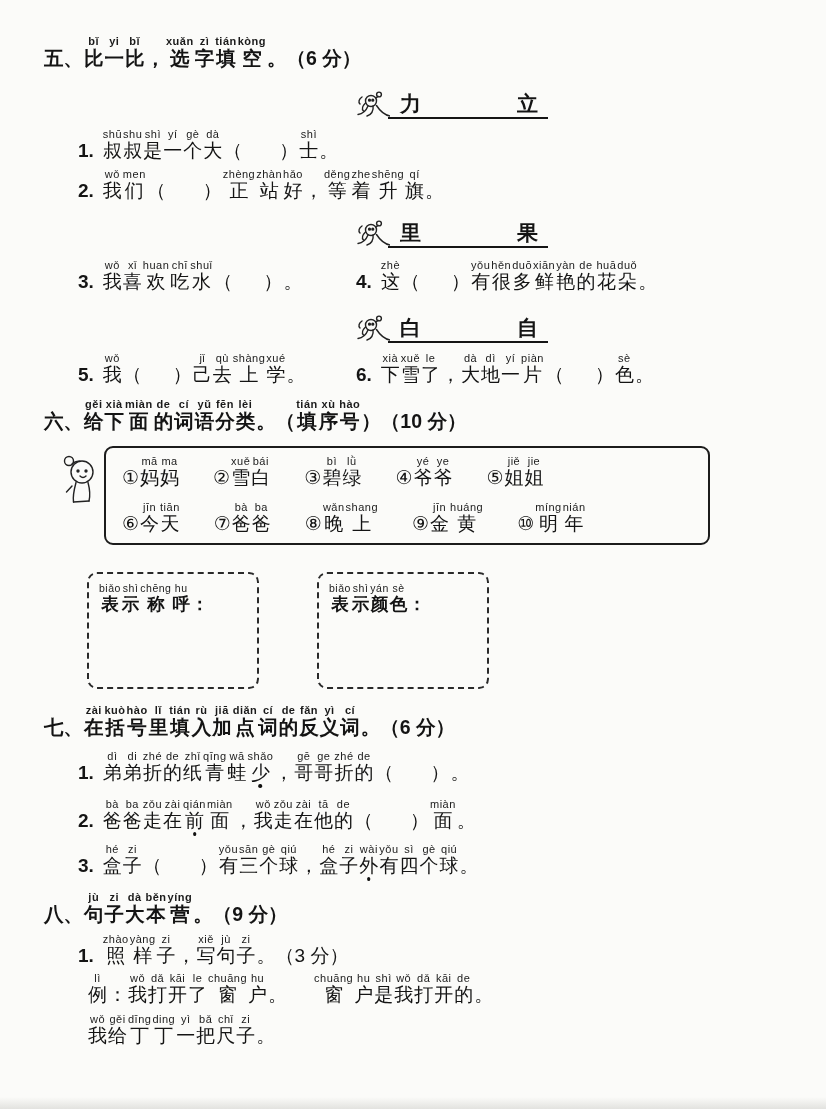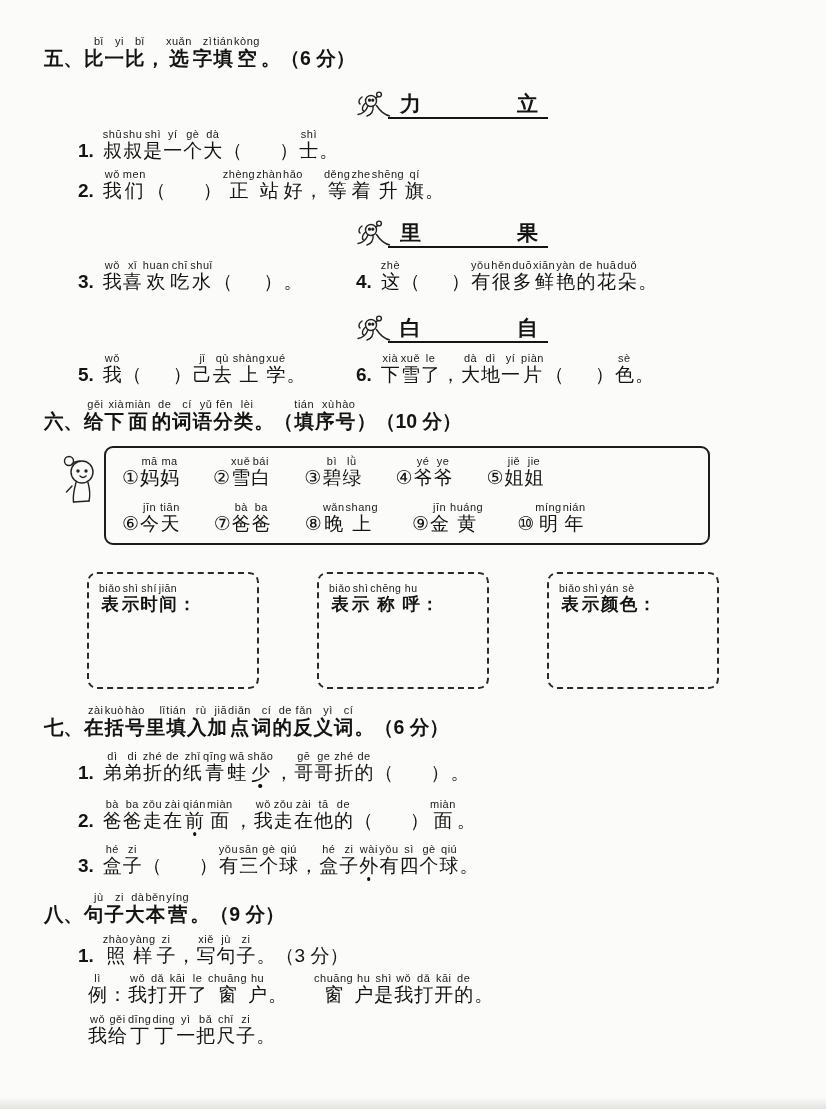--- a/index.html
+++ b/index.html
@@ -11,21 +11,21 @@
   .page{position:relative;width:826px;height:1109px;padding-top:36px;box-sizing:border-box;}
   
   .line{white-space:nowrap;line-height:1;}
   .line ruby{ruby-position:over;font-size:19px;line-height:1;margin-right:1px;}
   .line rt{font-size:11px;letter-spacing:0.5px;color:#1a1a1a;text-align:center;}
   .line .h{display:inline-block;position:relative;}
   .line .b{font-weight:bold;}
   .line .d::after{content:"";position:absolute;left:50%;transform:translateX(-50%);
     bottom:-6px;width:3.6px;height:3.6px;background:#111;border-radius:50%;}
   .t ruby{font-size:19.5px;font-weight:bold;}
-  .t rt{font-weight:normal;text-align:right;}
+  .t rt{font-weight:bold;}
   .sp{display:inline-block;}
   
   .row{position:relative;height:40px;}
   .abs{position:absolute;top:1px;}
   
   .banner{display:flex;align-items:flex-end;height:34px;}
   .banner svg{margin-right:-2px;margin-bottom:-3px;}
   .pair{display:inline-flex;justify-content:space-between;align-items:flex-end;
     width:138px;border-bottom:2px solid #151515;font-size:21px;font-weight:bold;
     padding:0 10px 3px 12px;line-height:1;}
@@ -149,23 +149,20 @@
         <span class="line"><ruby><span class="h">⑦</span><rt></rt></ruby><ruby><span class="h">爸</span><rt>bà</rt></ruby><ruby><span class="h">爸</span><rt>ba</rt></ruby></span>
         <span class="line"><ruby><span class="h">⑧</span><rt></rt></ruby><ruby><span class="h">晚</span><rt>wǎn</rt></ruby><ruby><span class="h">上</span><rt>shang</rt></ruby></span>
         <span class="line"><ruby><span class="h">⑨</span><rt></rt></ruby><ruby><span class="h">金</span><rt>jīn</rt></ruby><ruby><span class="h">黄</span><rt>huáng</rt></ruby></span>
         <span class="line"><ruby><span class="h">⑩</span><rt></rt></ruby><ruby><span class="h">明</span><rt>míng</rt></ruby><ruby><span class="h">年</span><rt>nián</rt></ruby></span>
       </div>
     </div>
   </div>
 
   <div class="catrow" style="margin-top:27px">
     <div class="catbox">
-      <div class="line"><ruby><span class="h">表</span><rt>biǎo</rt></ruby><ruby><span class="h">示</span><rt>shì</rt></ruby><ruby><span class="h">时</span><rt>shí</rt></ruby><ruby><span class="h">间</span><rt>jiān</rt></ruby><ruby><span class="h">：</span><rt></rt></ruby></div>
-    </div>
-    <div class="catbox">
       <div class="line"><ruby><span class="h">表</span><rt>biǎo</rt></ruby><ruby><span class="h">示</span><rt>shì</rt></ruby><ruby><span class="h">称</span><rt>chēng</rt></ruby><ruby><span class="h">呼</span><rt>hu</rt></ruby><ruby><span class="h">：</span><rt></rt></ruby></div>
     </div>
     <div class="catbox">
       <div class="line"><ruby><span class="h">表</span><rt>biǎo</rt></ruby><ruby><span class="h">示</span><rt>shì</rt></ruby><ruby><span class="h">颜</span><rt>yán</rt></ruby><ruby><span class="h">色</span><rt>sè</rt></ruby><ruby><span class="h">：</span><rt></rt></ruby></div>
     </div>
   </div>
 
   <div class="line t" style="margin-top:16px;margin-left:44px"><ruby><span class="h b">七、</span><rt></rt></ruby><ruby><span class="h">在</span><rt>zài</rt></ruby><ruby><span class="h">括</span><rt>kuò</rt></ruby><ruby><span class="h">号</span><rt>hào</rt></ruby><ruby><span class="h">里</span><rt>lǐ</rt></ruby><ruby><span class="h">填</span><rt>tián</rt></ruby><ruby><span class="h">入</span><rt>rù</rt></ruby><ruby><span class="h">加</span><rt>jiā</rt></ruby><ruby><span class="h">点</span><rt>diǎn</rt></ruby><ruby><span class="h">词</span><rt>cí</rt></ruby><ruby><span class="h">的</span><rt>de</rt></ruby><ruby><span class="h">反</span><rt>fǎn</rt></ruby><ruby><span class="h">义</span><rt>yì</rt></ruby><ruby><span class="h">词</span><rt>cí</rt></ruby><ruby><span class="h">。（6 分）</span><rt></rt></ruby></div>
   <div class="line" style="margin-top:13px;margin-left:78px"><ruby><span class="h b">1.</span><rt></rt></ruby><span class="sp" style="width: 8px;"></span><ruby><span class="h">弟</span><rt>dì</rt></ruby><ruby><span class="h">弟</span><rt>di</rt></ruby><ruby><span class="h">折</span><rt>zhé</rt></ruby><ruby><span class="h">的</span><rt>de</rt></ruby><ruby><span class="h">纸</span><rt>zhǐ</rt></ruby><ruby><span class="h">青</span><rt>qīng</rt></ruby><ruby><span class="h">蛙</span><rt>wā</rt></ruby><ruby><span class="h d">少</span><rt>shǎo</rt></ruby><ruby><span class="h">，</span><rt></rt></ruby><ruby><span class="h">哥</span><rt>gē</rt></ruby><ruby><span class="h">哥</span><rt>ge</rt></ruby><ruby><span class="h">折</span><rt>zhé</rt></ruby><ruby><span class="h">的</span><rt>de</rt></ruby><ruby><span class="h">（</span><rt></rt></ruby><span class="sp" style="width: 36px;"></span><ruby><span class="h">）</span><rt></rt></ruby><ruby><span class="h">。</span><rt></rt></ruby></div>
   <div class="line" style="margin-top:17px;margin-left:78px"><ruby><span class="h b">2.</span><rt></rt></ruby><span class="sp" style="width: 8px;"></span><ruby><span class="h">爸</span><rt>bà</rt></ruby><ruby><span class="h">爸</span><rt>ba</rt></ruby><ruby><span class="h">走</span><rt>zǒu</rt></ruby><ruby><span class="h">在</span><rt>zài</rt></ruby><ruby><span class="h d">前</span><rt>qián</rt></ruby><ruby><span class="h">面</span><rt>miàn</rt></ruby><ruby><span class="h">，</span><rt></rt></ruby><ruby><span class="h">我</span><rt>wǒ</rt></ruby><ruby><span class="h">走</span><rt>zǒu</rt></ruby><ruby><span class="h">在</span><rt>zài</rt></ruby><ruby><span class="h">他</span><rt>tā</rt></ruby><ruby><span class="h">的</span><rt>de</rt></ruby><ruby><span class="h">（</span><rt></rt></ruby><span class="sp" style="width: 36px;"></span><ruby><span class="h">）</span><rt></rt></ruby><ruby><span class="h">面</span><rt>miàn</rt></ruby><ruby><span class="h">。</span><rt></rt></ruby></div>

